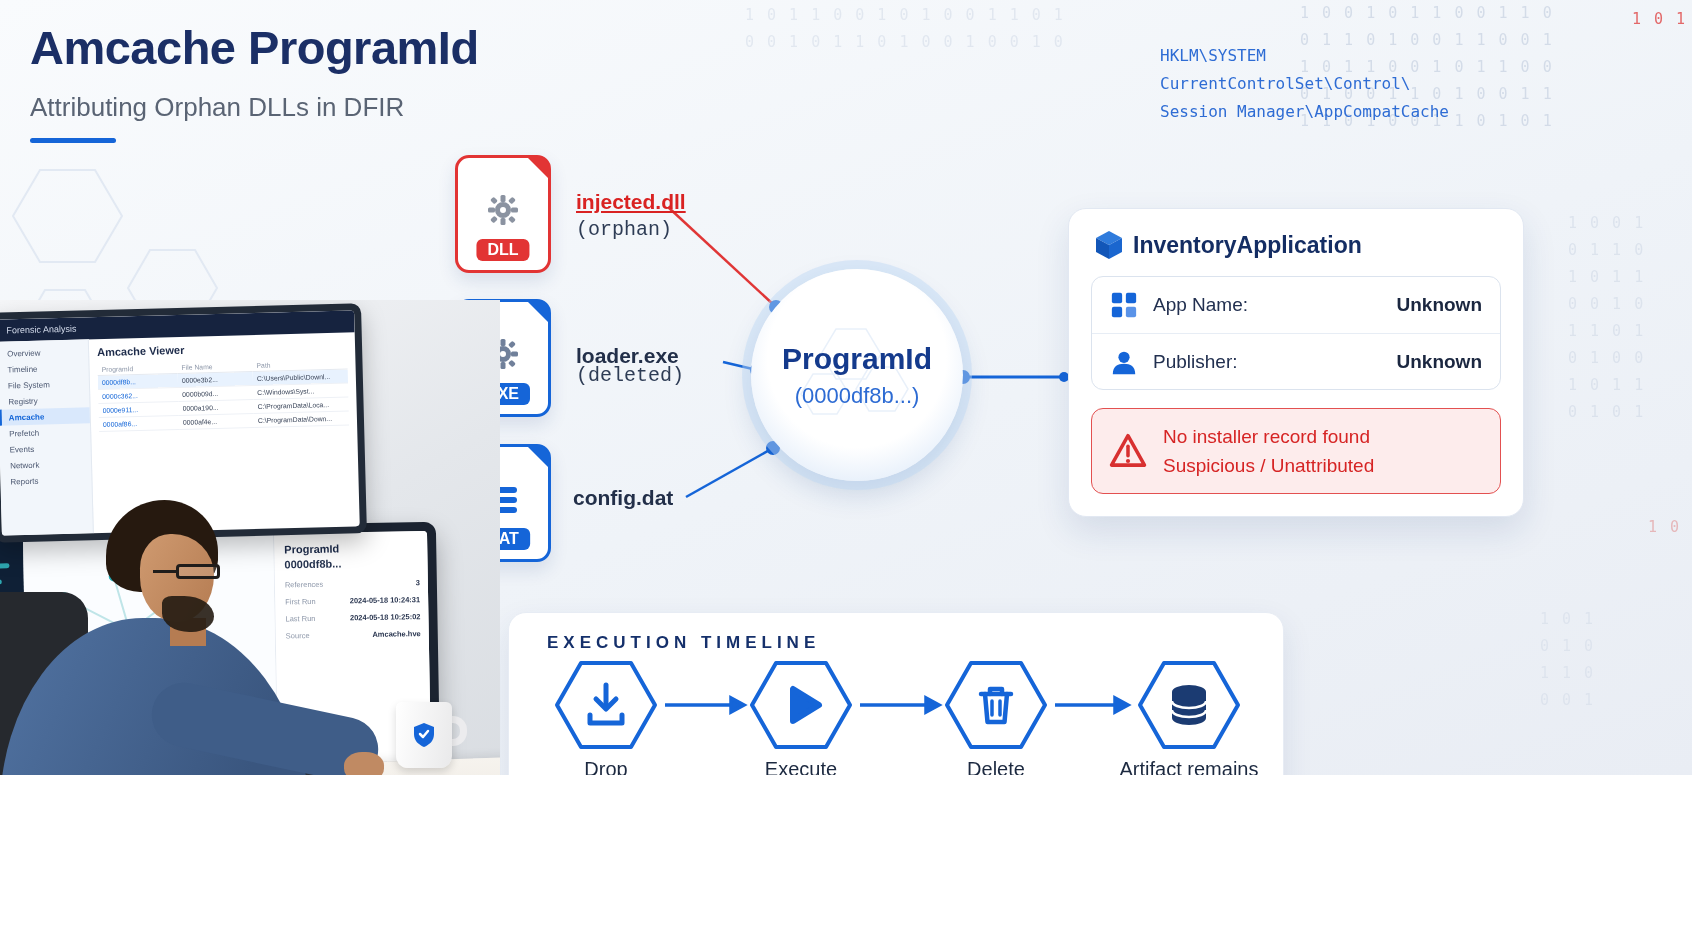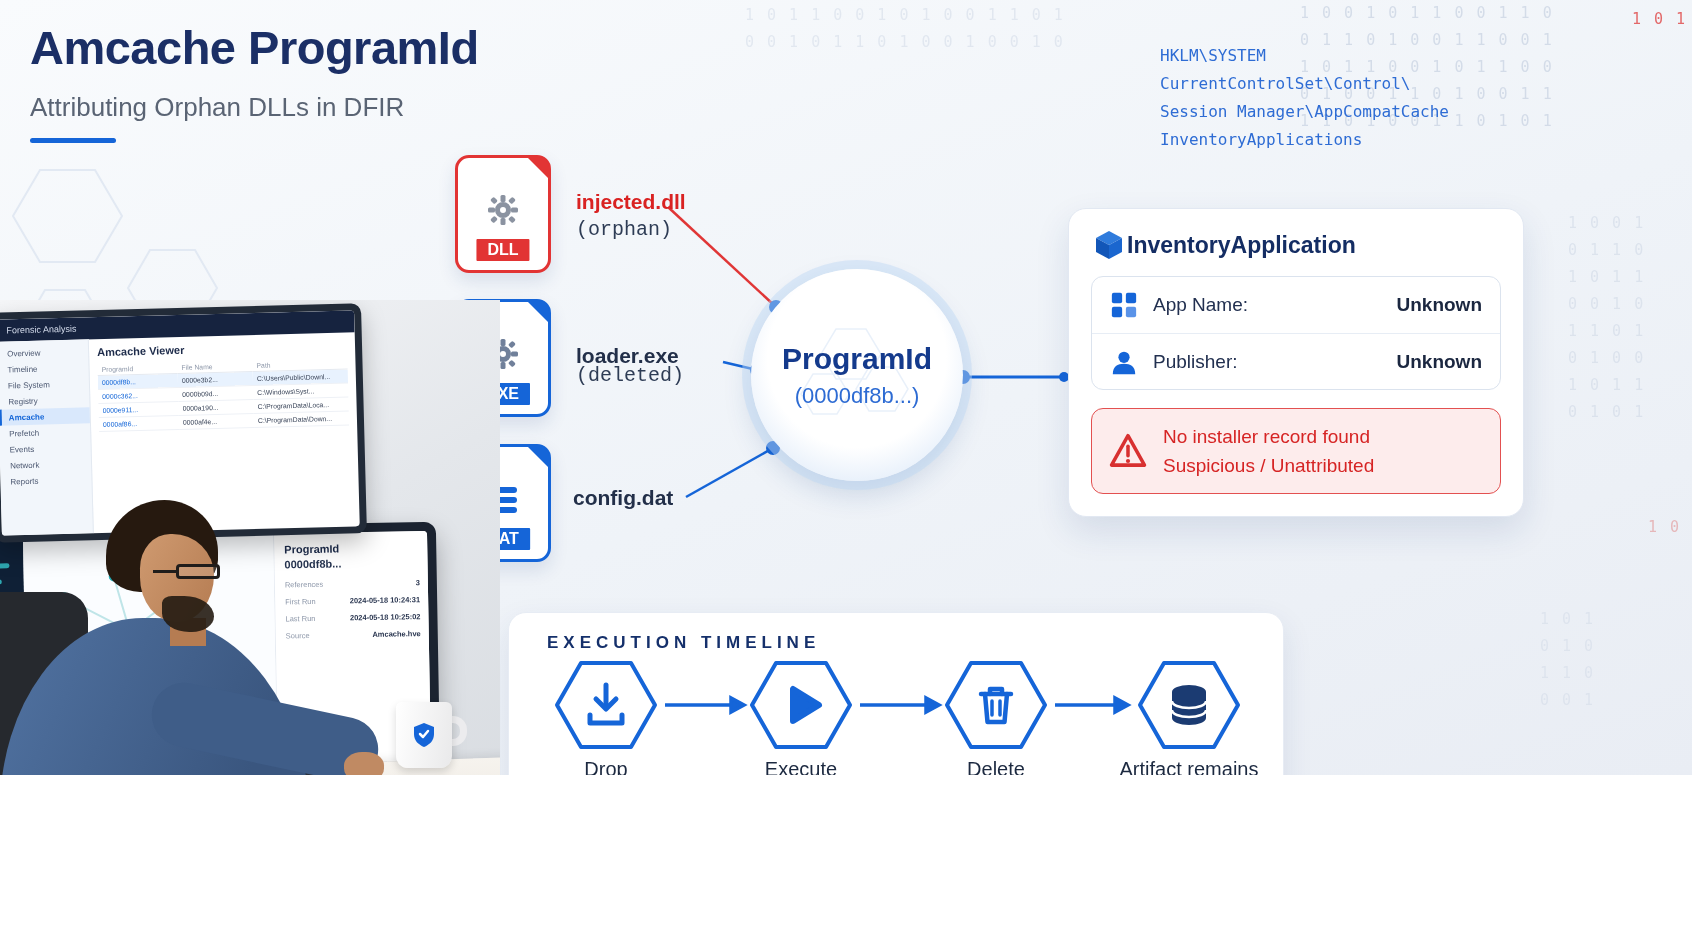--- a/index.html
+++ b/index.html
@@ -21,40 +21,40 @@
 
   
   .file-card { position:absolute; left:455px; width:96px; height:118px; background:#fff;
                border:3px solid #1565d8; border-radius:14px; box-shadow:0 8px 18px rgba(25,60,120,.12); }
   .file-card.red { border-color:#e23434; }
   .fold { position:absolute; top:-1px; right:-1px; width:0; height:0;
           border-top:22px solid #1565d8; border-left:22px solid transparent; border-radius:0 10px 0 0; }
   .file-card.red .fold { border-top-color:#e23434; }
   .file-ico { position:absolute; left:50%; top:30px; transform:translateX(-50%); }
   .badge { position:absolute; left:50%; transform:translateX(-50%); bottom:9px; background:#1565d8;
-           color:#fff; font-weight:bold; font-size:16px; padding:2px 11px; border-radius:1px; }
+           color:#fff; font-weight:bold; font-size:16px; padding:2px 11px; border-radius:6px; }
   .badge.red { background:#e23434; }
 
   .flabel { position:absolute; font-size:21px; color:#222f49; font-weight:bold; }
-  .flabel.red { color:#d92222; }
+  .flabel.red { color:#d92222;text-decoration:underline; }
   .fnote { position:absolute; font-size:20px; color:#2e3c55;font-family:Liberation Mono, monospace; }
 
   
   .pnode { position:absolute; left:751px; top:269px; width:212px; height:212px; border-radius:50%;
            background:radial-gradient(circle at 50% 42%, #ffffff 0 55%, #e9f1fb 76%, #cfe2f7 100%);
            box-shadow:0 0 0 9px rgba(188,214,245,.45), 0 12px 28px rgba(30,70,140,.18);
            display:flex; flex-direction:column; align-items:center; justify-content:center; }
   .pnode svg.hexbg { position:absolute; inset:0; opacity:.5; }
   .pnode-title { position:relative; font-size:30px; font-weight:bold; color:#143a8c; }
   .pnode-id { position:relative; font-size:22px; color:#2d6bd3; margin-top:7px; }
 
   
   .inv { position:absolute; left:1068px; top:208px; width:456px; background:#fff;
          border:1px solid #e2e8f2; border-radius:18px; box-shadow:0 14px 34px rgba(25,55,120,.12); padding-bottom:22px; }
-  .inv-head { display:flex; align-items:center; gap:2px; padding:20px 24px 15px; }
+  .inv-head { display:flex; align-items:center; gap:8px; padding:20px 24px 15px; }
   .inv-title { font-size:23px; font-weight:bold; color:#142d63; }
   .inv-box { margin:0 22px; border:1px solid #dbe3ee; border-radius:12px; overflow:hidden; }
   .inv-row { display:flex; align-items:center; gap:15px; padding:0 18px; height:56px; border-top:1px solid #e7edf5; }
   .inv-row:first-child { border-top:none; }
   .inv-label { font-size:19px; color:#223050; }
   .inv-value { margin-left:auto; font-size:19px; font-weight:bold; color:#1b2740; }
   .inv-value.red { color:#e02222; }
   .inv-alert { margin:18px 22px 0; display:flex; gap:15px; align-items:center; background:#fdecec;
                border:1.5px solid #e35050; border-radius:12px; padding:13px 16px; }
   .inv-alert-text { font-size:19px; color:#d62424; line-height:29px; }
@@ -176,21 +176,20 @@
   <div class="bin" style="left:1648px; top:514px; color:#e08080; opacity:.5;">1 0</div>
 
   <div class="title">Amcache ProgramId</div>
   <div class="subtitle">Attributing Orphan DLLs in DFIR</div>
   <div class="title-underline"></div>
 
   <div class="registry">
     <div>HKLM\SYSTEM</div>
     <div>CurrentControlSet\Control\</div>
     <div>Session Manager\AppCompatCache</div>
-    <div>InventoryApplications</div>
   </div>
 
   <svg class="overlay" width="1692" height="929">
     <line x1="668" y1="207" x2="776" y2="307" stroke="#e03636" stroke-width="2.5"></line>
     <line x1="723" y1="362" x2="757" y2="370" stroke="#1565d8" stroke-width="2.5"></line>
     <line x1="686" y1="497" x2="773" y2="448" stroke="#1565d8" stroke-width="2.5"></line>
     <line x1="962" y1="377" x2="1068" y2="377" stroke="#1565d8" stroke-width="3"></line>
     <circle cx="776" cy="307" r="7" fill="#1565d8"></circle>
     <circle cx="757" cy="370" r="7" fill="#1565d8"></circle>
     <circle cx="773" cy="448" r="7" fill="#1565d8"></circle>

